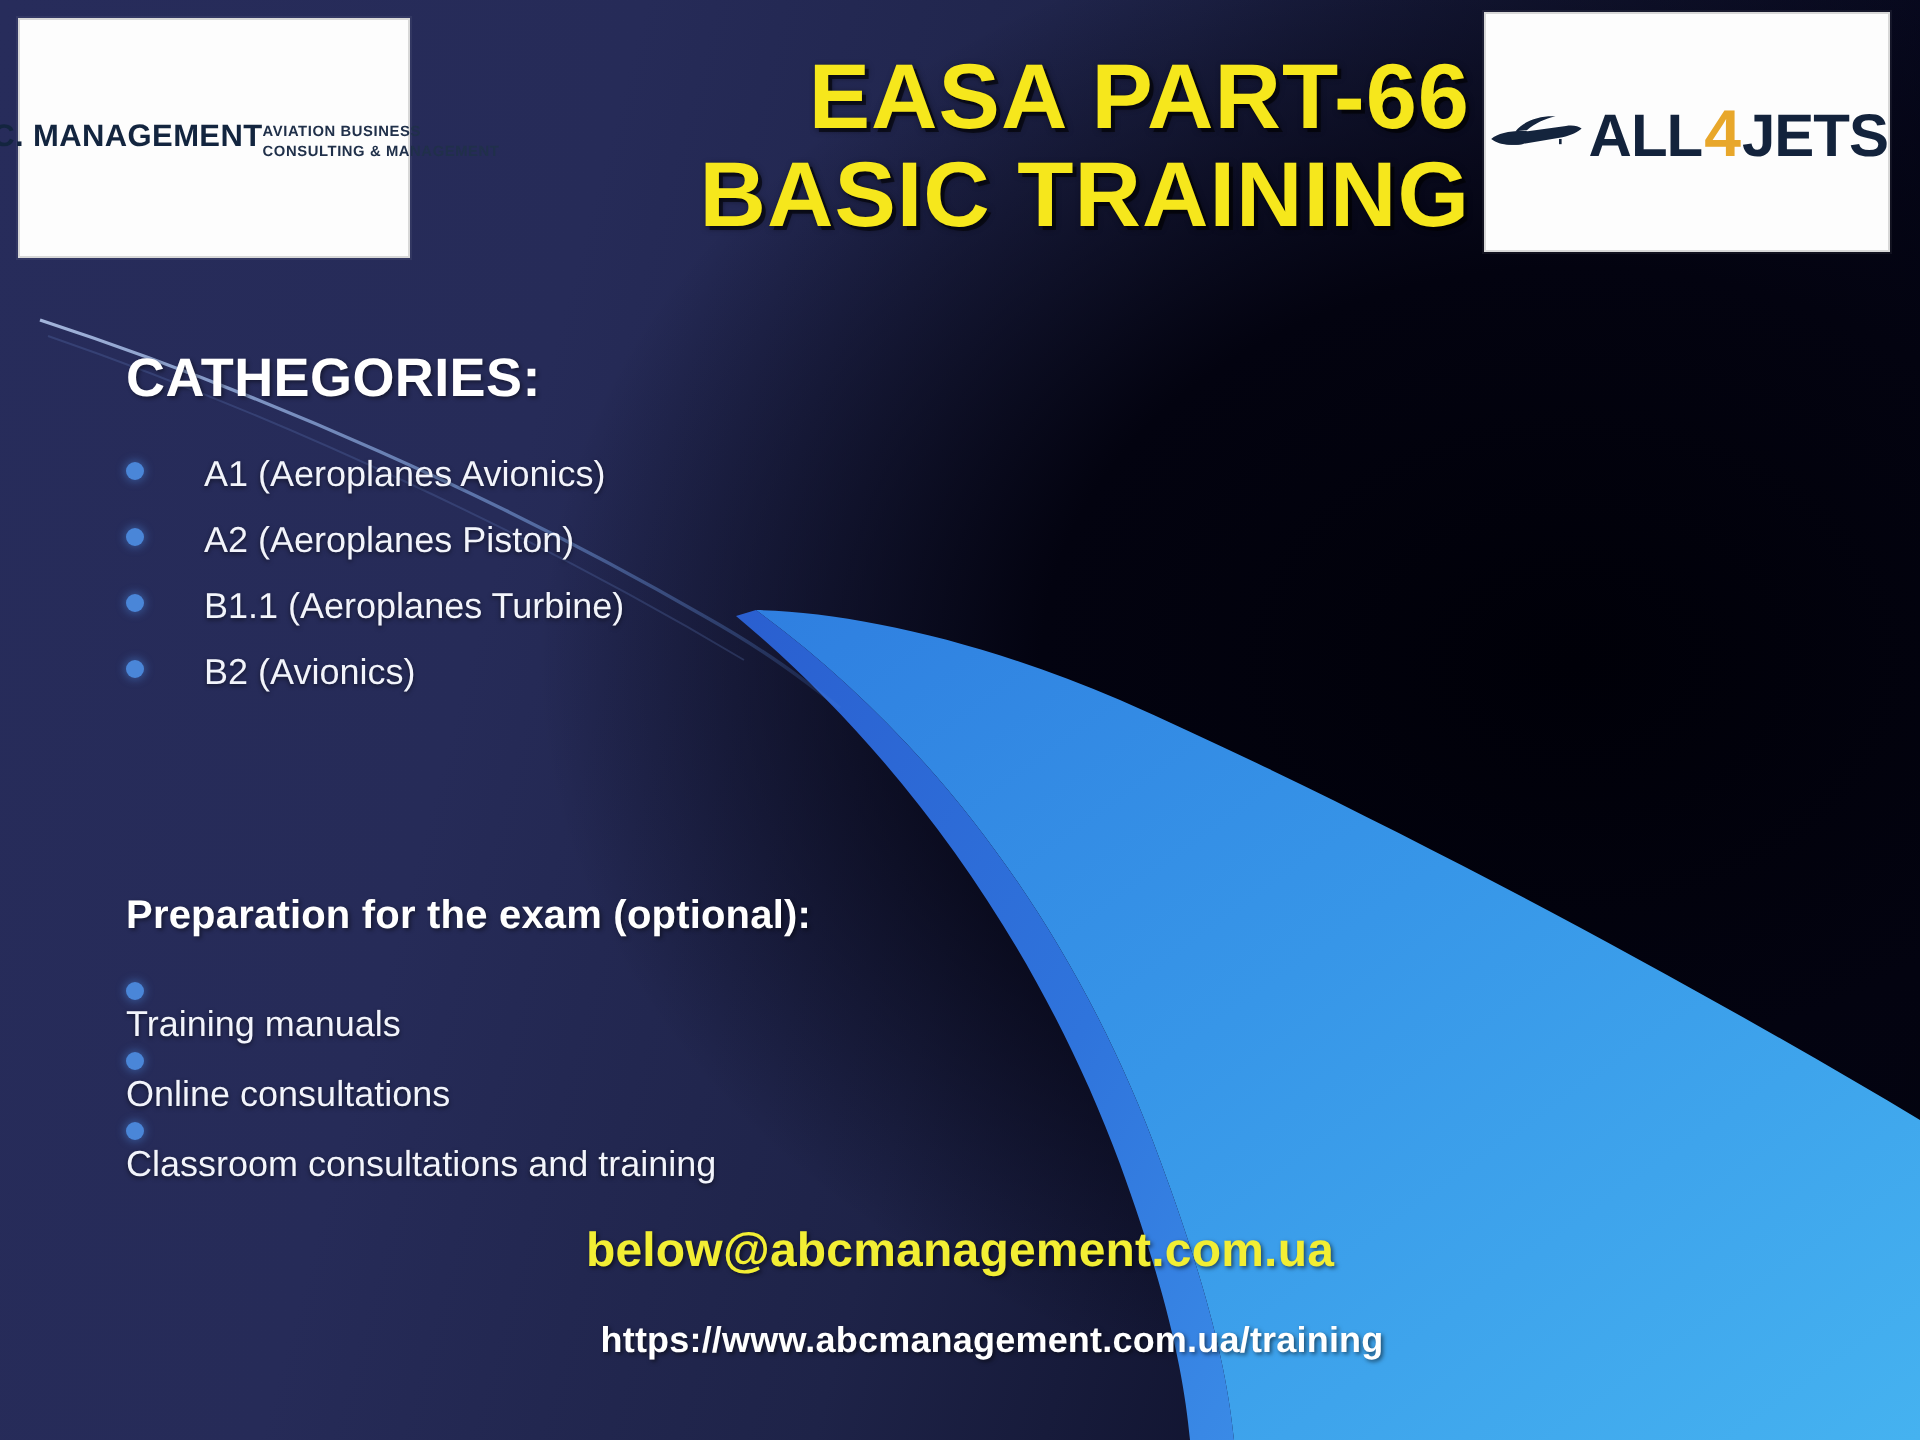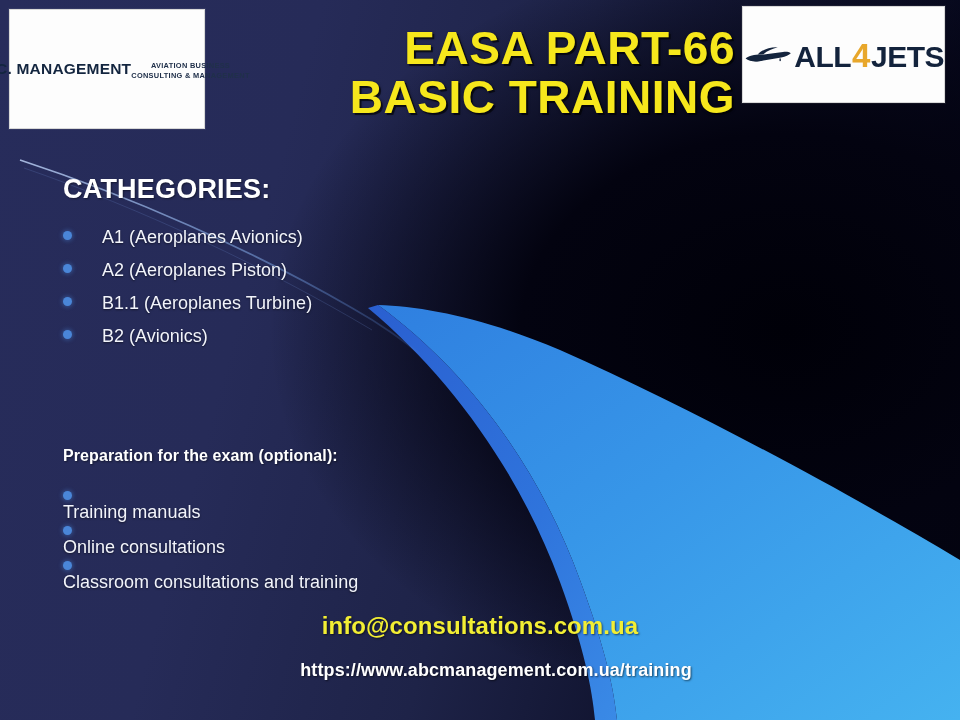--- a/index.html
+++ b/index.html
@@ -24,30 +24,30 @@
   
   .logo-box {
     position:absolute;
     background:#fdfdfd;
     border:1px solid #d8d8d8;
     display:flex; flex-direction:row;
     align-items:center; justify-content:center;
     box-shadow:0 0 0 1px rgba(255,255,255,0.06);
   }
   #logo-left  { left:9px;  top:9px;  width:196px; height:120px; }
-  #logo-right { left:742px; top:6px; width:203px; height:97px; }
+  #logo-right { left:742px; top:6px; width:203px; height:120px; }
 
   .abc-plane { width:150px; height:52px; margin-bottom:2px; }
   .abc-name {
     font-size:15.5px; font-weight:bold; color:#13253f;
     letter-spacing:0.2px; line-height:1.05; white-space:nowrap;
   }
   .abc-sub {
     font-size:7.4px; font-weight:bold; color:#20304a;
-    letter-spacing:0.3px; line-height:1.25; text-align:center;
+    letter-spacing:0.3px; line-height:1.25; text-align:left;
     margin-top:3px; white-space:nowrap;
   }
 
   .a4j-plane { width:118px; height:42px; }
   .a4j-word {
     font-size:30px; font-weight:bold; color:#13233c;
     letter-spacing:-0.5px; line-height:1; display:flex; align-items:baseline;
     margin-top:1px;
   }
   .a4j-four { color:#e8a72b; font-size:33px; font-weight:bold; padding:0 1px; }
@@ -70,21 +70,21 @@
   .section-heading {
     color:#ffffff; font-weight:bold;
     text-shadow:1px 1px 2px rgba(0,0,0,0.45);
   }
   #cat-heading {
     position:absolute; left:63px; top:24px;
     font-size:27px; letter-spacing:0.2px;
   }
   #prep-heading {
     position:absolute; left:63px; top:297px;
-    font-size:16px; letter-spacing:0.1px;
+    font-size:20px; letter-spacing:0.1px;
   }
 
   .bullet-list { position:absolute; list-style:none; }
   #cat-list  { left:63px; top:78px; }
   #prep-list { left:63px; top:344px; }
 
   .bullet-item {
     display:flex; align-items:baseline;
     color:#f2f4fb; font-size:18px; line-height:1;
     height:33px; white-space:nowrap;
@@ -229,17 +229,17 @@
         <span>Online consultations</span>
       </li>
       <li class="bullet-item">
         <span class="bullet-dot"></span>
         <span>Classroom consultations and training</span>
       </li>
     </ul>
   </div>
 
   <div id="contact">
-    <div id="email">info@consultations.com.ua</div>
+    <div id="email">below@abcmanagement.com.ua</div>
     <div id="weburl">https://www.abcmanagement.com.ua/training</div>
   </div>
 
 </div>
 
 </body></html>

